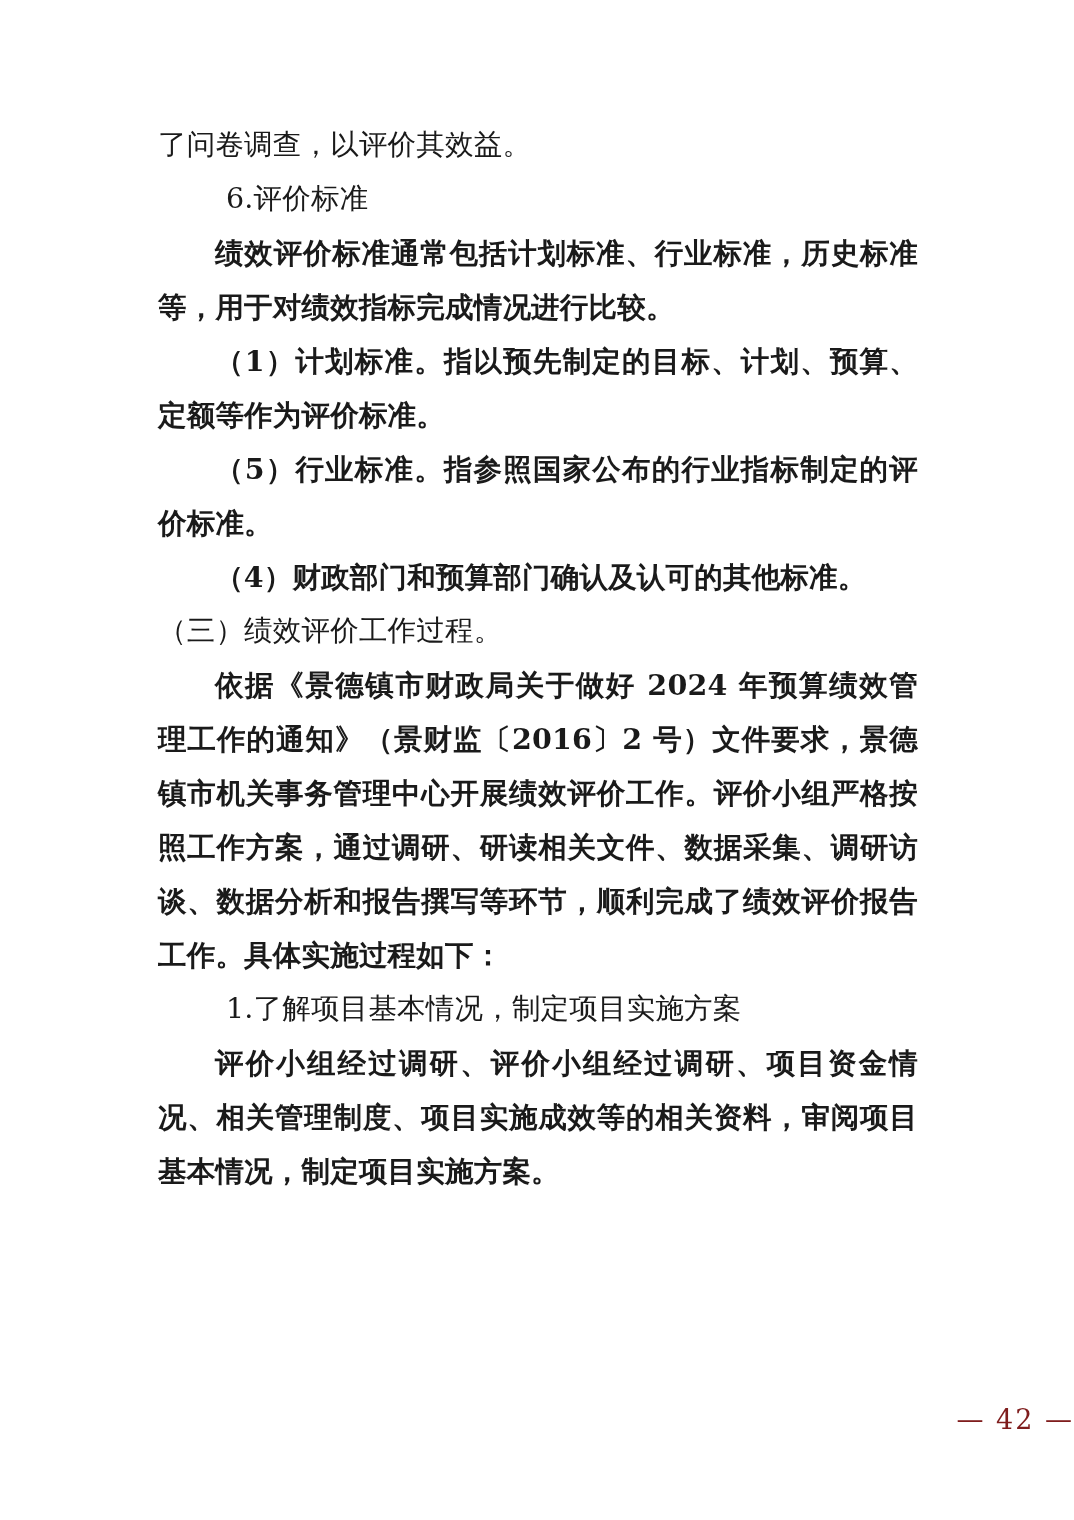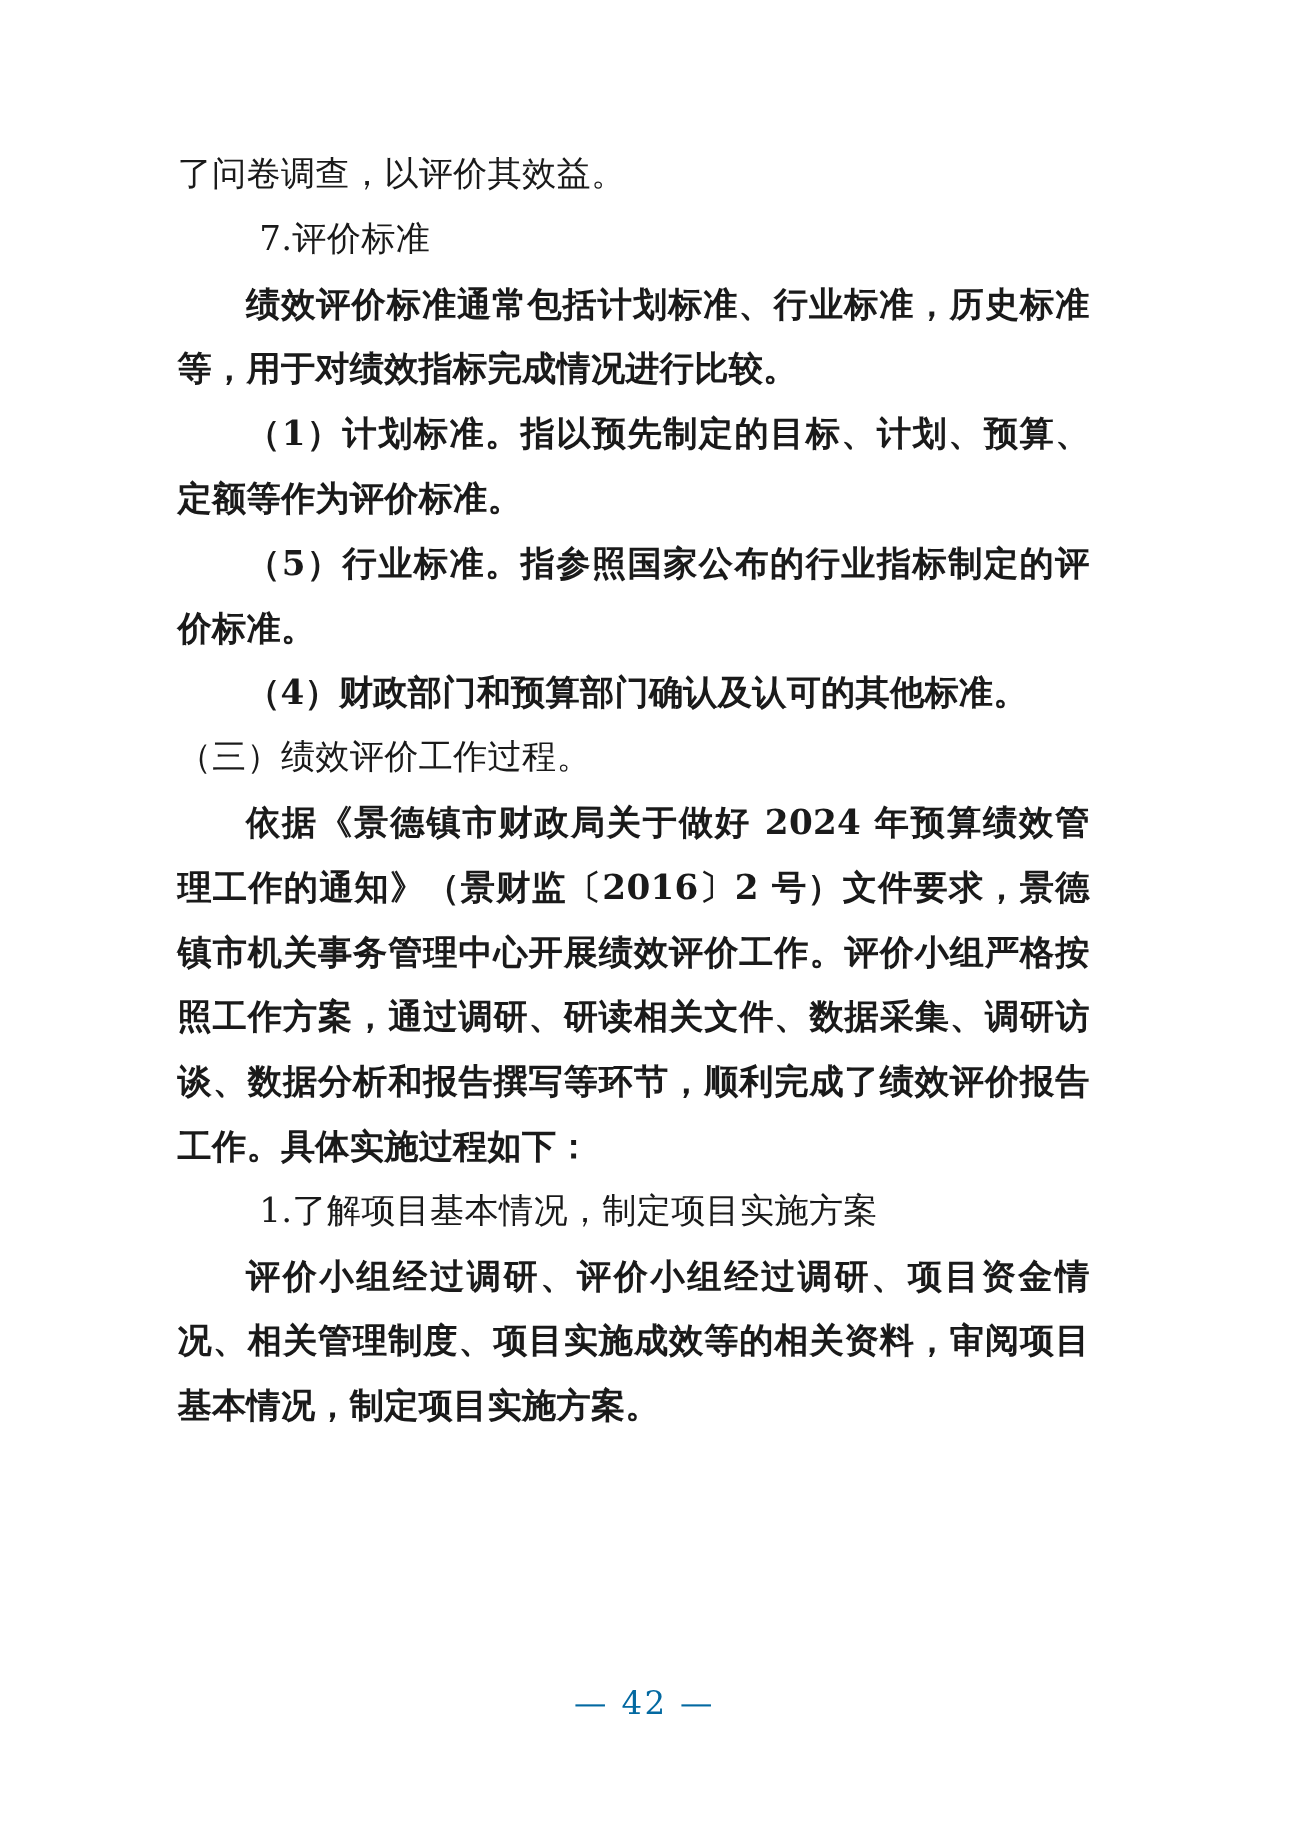--- a/index.html
+++ b/index.html
@@ -11,21 +11,21 @@
     position: relative;
     width: 1074px;
     height: 1520px;
     margin: 0 auto;
     background: #ffffff;
     box-sizing: border-box;
     overflow: hidden;
   }
   .content {
     position: absolute;
-    left: 148px;
+    left: 158px;
     top: 118px;
     width: 760px;
   }
   .para {
     font-family: "DejaVu Serif", "Liberation Serif", serif;
     font-size: 28.5px;
     line-height: 54px;
     color: #1a1a1a;
     text-align: justify;
     text-justify: inter-ideograph;
@@ -40,34 +40,34 @@
     text-indent: 0;
   }
   .indent-half {
     text-indent: 68px;
   }
   .footer {
     position: absolute;
     left: 0;
     top: 1404px;
     width: 1074px;
-    text-align: center;
+    text-align: right;
     font-family: "DejaVu Serif", "Liberation Serif", serif;
     font-size: 27px;
-    color: #0369a1;
+    color: #7f1d1d;
     letter-spacing: 2px;
   }
 </style>
 </head>
 <body>
 
 <div class="page">
   <div class="content">
     <p class="para indent-0">了问卷调查，以评价其效益。</p>
-    <p class="para indent-half">7.评价标准</p>
+    <p class="para indent-half">6.评价标准</p>
     <p class="para indent-1">绩效评价标准通常包括计划标准、行业标准，历史标准等，用于对绩效指标完成情况进行比较。</p>
     <p class="para indent-1">（1）计划标准。指以预先制定的目标、计划、预算、定额等作为评价标准。</p>
     <p class="para indent-1">（5）行业标准。指参照国家公布的行业指标制定的评价标准。</p>
     <p class="para indent-1">（4）财政部门和预算部门确认及认可的其他标准。</p>
     <p class="para indent-0">（三）绩效评价工作过程。</p>
     <p class="para indent-1">依据《景德镇市财政局关于做好 2024 年预算绩效管理工作的通知》（景财监〔2016〕2 号）文件要求，景德镇市机关事务管理中心开展绩效评价工作。评价小组严格按照工作方案，通过调研、研读相关文件、数据采集、调研访谈、数据分析和报告撰写等环节，顺利完成了绩效评价报告工作。具体实施过程如下：</p>
     <p class="para indent-half">1.了解项目基本情况，制定项目实施方案</p>
     <p class="para indent-1">评价小组经过调研、评价小组经过调研、项目资金情况、相关管理制度、项目实施成效等的相关资料，审阅项目基本情况，制定项目实施方案。</p>
   </div>
   <div class="footer">— 42 —</div>

